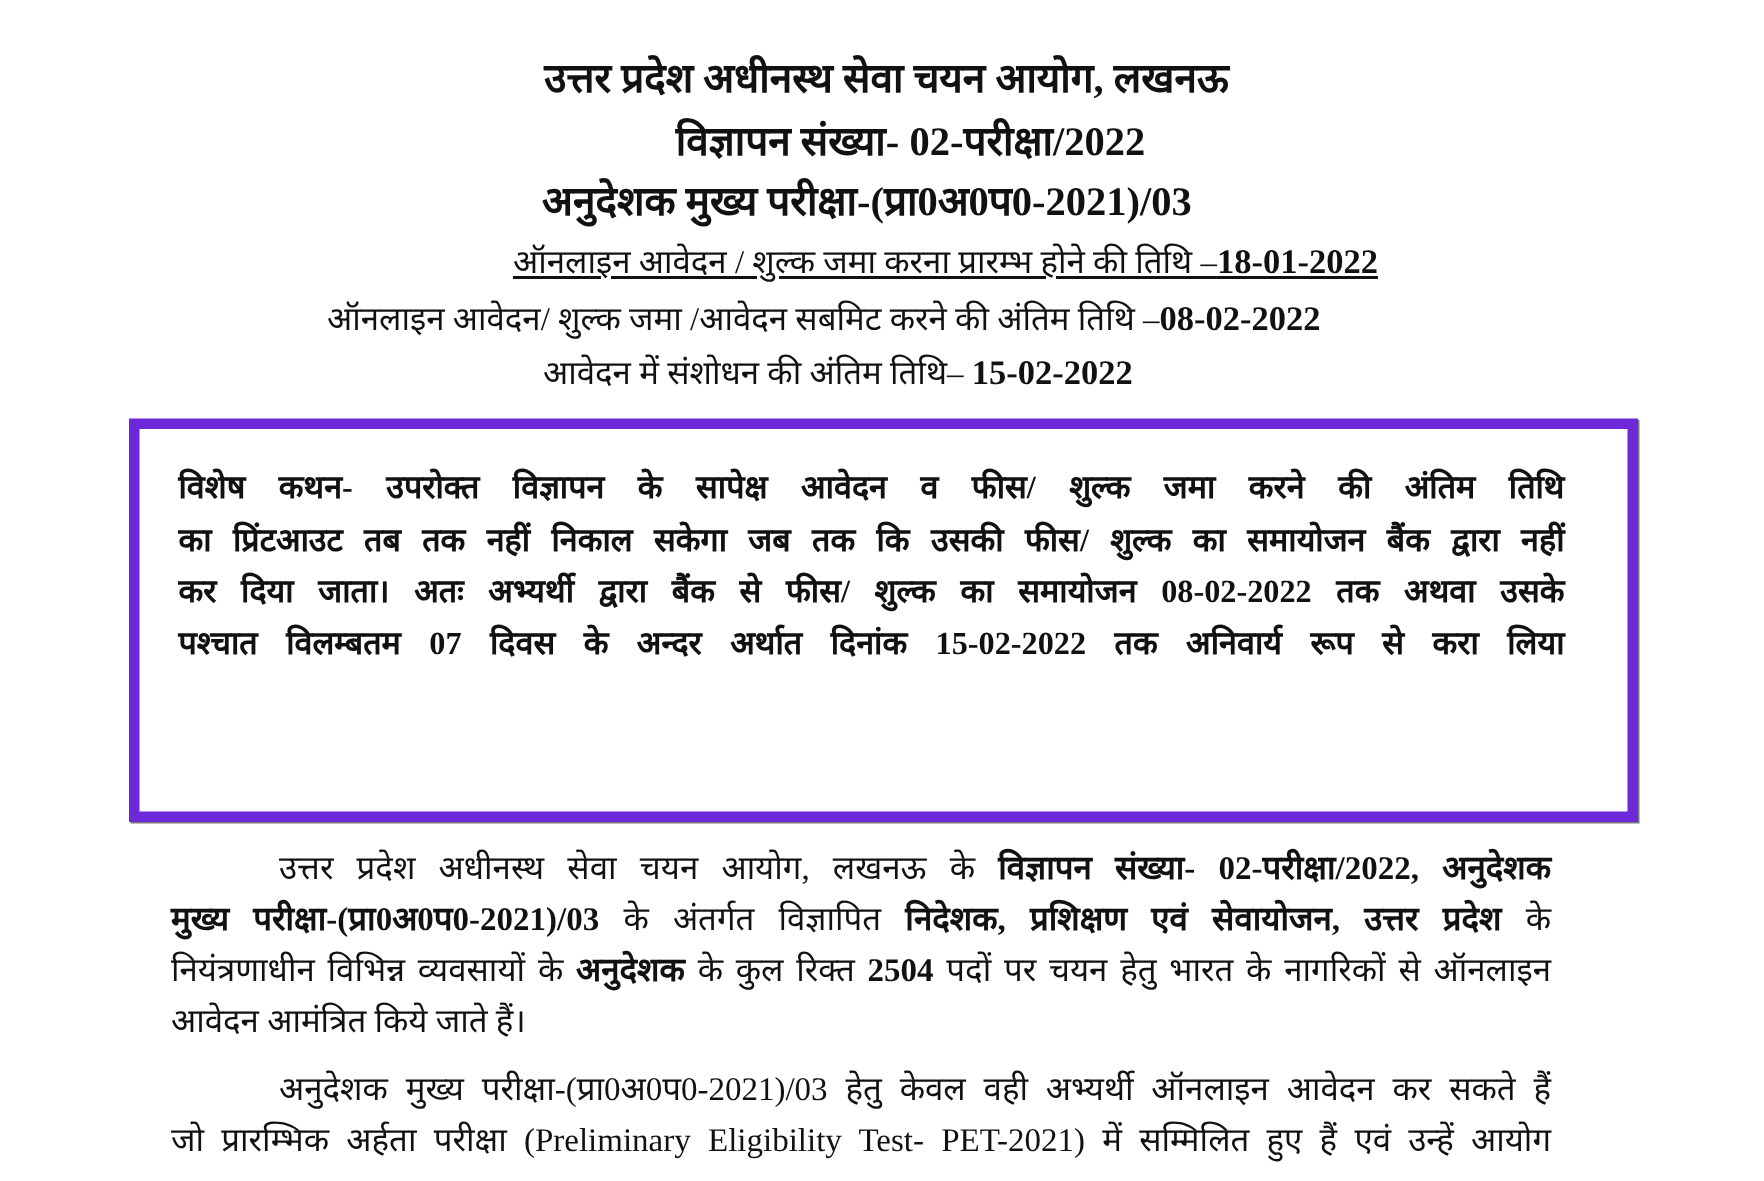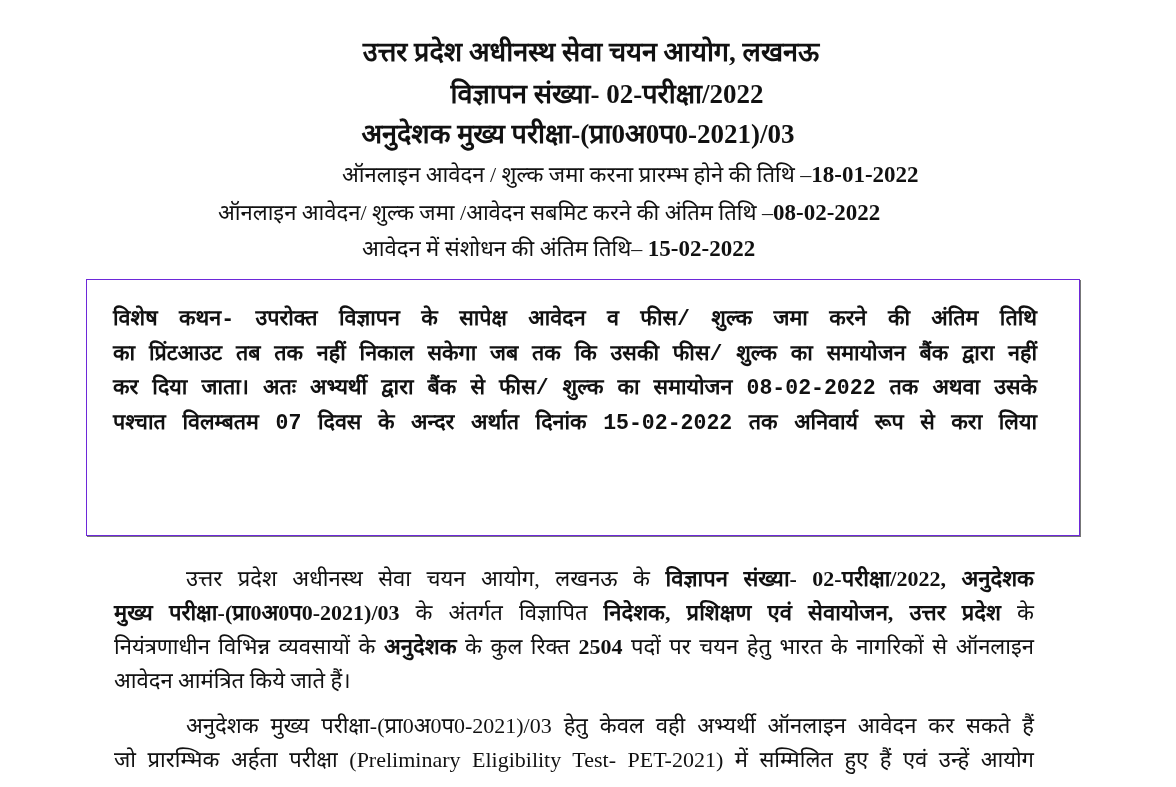--- a/index.html
+++ b/index.html
@@ -39,34 +39,33 @@
   .h2 { top: 76px; left: 0; padding-left: 19px; }
   .h3 { top: 116px; left: -10px; }
 
   .dateline {
     position: absolute;
     white-space: nowrap;
     font-size: 22px;
     line-height: 30px;
   }
   .dateline b { font-size: 23px; }
-  .d1 { top: 160px; left: 342px; }
+  .d1 { top: 160px; left: 342px; text-decoration: underline; }
   .d2 { top: 198px; left: 218px; }
   .d3 { top: 234px; left: 362px; }
 
   .notice-box {
     position: absolute;
     left: 86px;
     top: 279px;
     width: 992px;
     height: 255px;
-    border: 1px solid #6d28d9;
+    border: 7px solid #6d28d9;
     box-sizing: content-box;
     box-shadow: 1px 1px 0 #777;
-    font-family: Liberation Mono, monospace;
   }
   .notice-text {
     position: absolute;
     left: 26px;
     top: 22px;
     width: 924px;
     font-weight: bold;
     font-size: 21.5px;
     line-height: 34.5px;
     text-align: justify;

